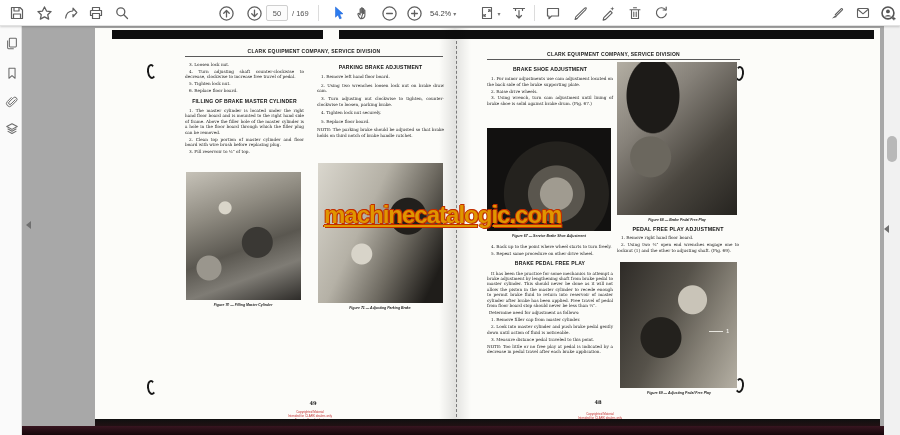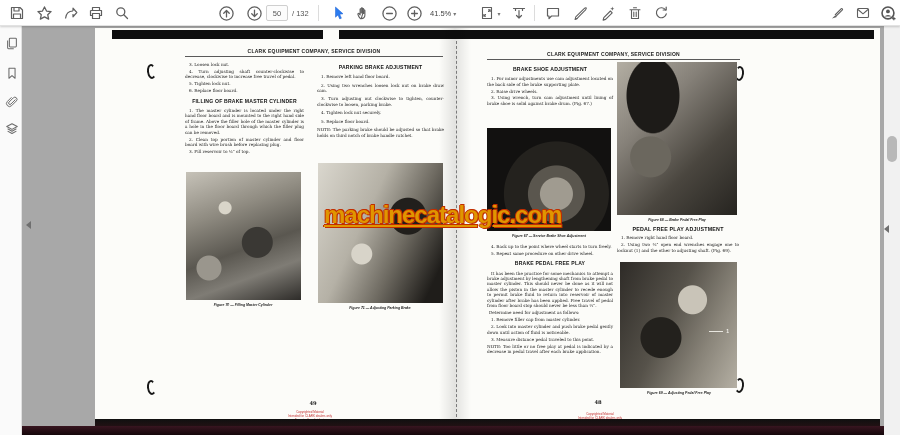--- a/index.html
+++ b/index.html
@@ -103,21 +103,21 @@
           <path d="M8 11.2 V5.2 M5.4 7.8 L8 5.2 10.6 7.8"></path>
         </svg>
     </div>
     <div class="tbtn" style="left:243px">
       <svg width="17" height="17" viewBox="0 0 16 16" fill="none" stroke="#5f5f5f" stroke-width="1.2" stroke-linecap="round" stroke-linejoin="round">
           <circle cx="8" cy="8" r="6.2"></circle>
           <path d="M8 4.8 v6 M5.4 8.2 L8 10.8 10.6 8.2"></path>
         </svg>
     </div>
     <input id="page-input" value="50" style="">
-    <span class="tlabel" style="left:292px">/ 132</span>
+    <span class="tlabel" style="left:292px">/ 169</span>
     <div class="tdivider" style="left:318px"></div>
 
     <div class="tbtn" style="left:327px">
       <svg width="16" height="16" viewBox="0 0 16 16">
           <path d="M5.5 2 V12.2 l2.5-2.3 1.7 4 1.7-.7 -1.7-4 3.3-.4z" fill="#2b7cf0" stroke="#1b5fd0" stroke-width="0.5"></path>
         </svg>
     </div>
     <div class="tbtn" style="left:352px">
       <svg width="16" height="16" viewBox="0 0 16 16" fill="none" stroke="#5f5f5f" stroke-width="1.1" stroke-linecap="round" stroke-linejoin="round">
           <path d="M5.4 13.6 C4.2 12.4 3.3 10.9 2.9 9.3 c-.2-.8.8-1.2 1.3-.5 l.9 1.2 V4.3 c0-.8 1.2-.8 1.2 0 V8 m0-4.6 c0-.8 1.2-.8 1.2 0 V8 m0-3.8 c0-.8 1.2-.8 1.2 0 V8.4 m0-2.8 c0-.8 1.2-.8 1.2 0 V10 c0 2.3-1.6 3.6-3.7 3.6 z"></path>
@@ -129,21 +129,21 @@
           <path d="M5.3 8 h5.4"></path>
         </svg>
     </div>
     <div class="tbtn" style="left:403px">
       <svg width="17" height="17" viewBox="0 0 16 16" fill="none" stroke="#5f5f5f" stroke-width="1.2" stroke-linecap="round">
           <circle cx="8" cy="8" r="6.2"></circle>
           <path d="M5.3 8 h5.4 M8 5.3 v5.4"></path>
         </svg>
     </div>
     <div id="zoom-btn">
-      <span>41.5%</span>
+      <span>54.2%</span>
         <span class="caret">▾</span>
     </div>
     <div class="tbtn" style="left:476px; width:28px">
       <svg width="16" height="16" viewBox="0 0 16 16" fill="none" stroke="#5f5f5f" stroke-width="1.1" stroke-linecap="round" stroke-linejoin="round">
           <rect x="3.5" y="2.5" width="9" height="11"></rect>
           <path d="M6.5 9.5 l-1.7 1.7 m0-1.7 v1.7 h1.7 M9.5 6.5 l1.7-1.7 m0 1.7 v-1.7 h-1.7"></path>
         </svg>
       <span class="caret">▾</span>
     </div>
     <div class="tbtn" style="left:508px">

